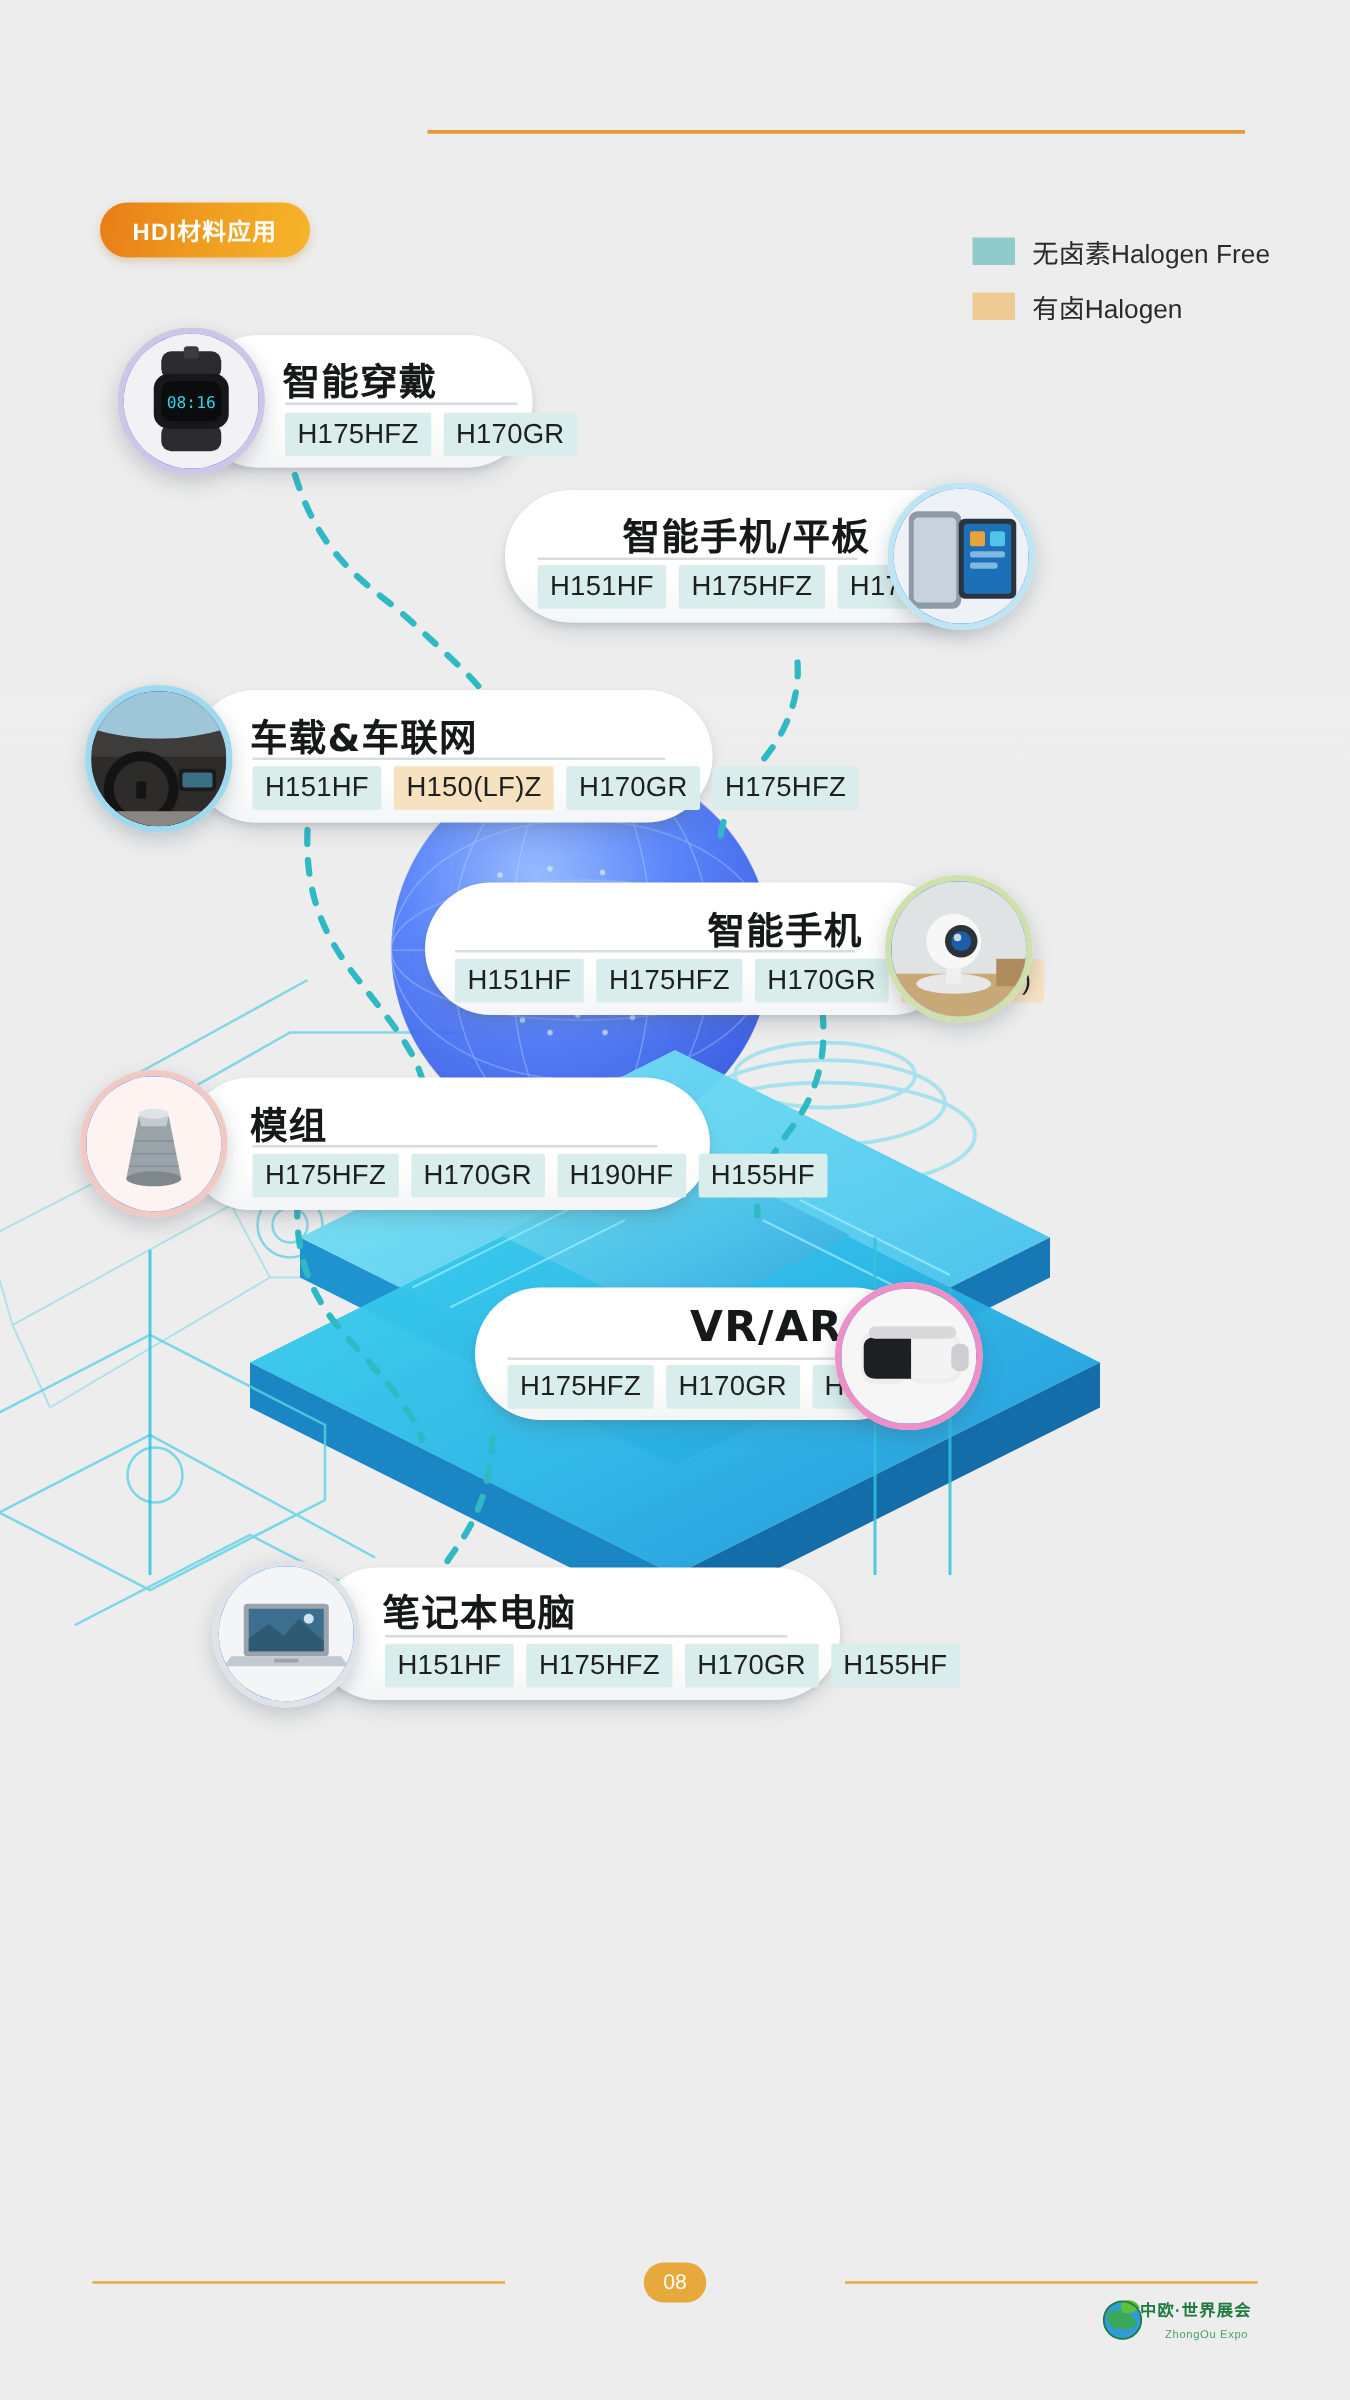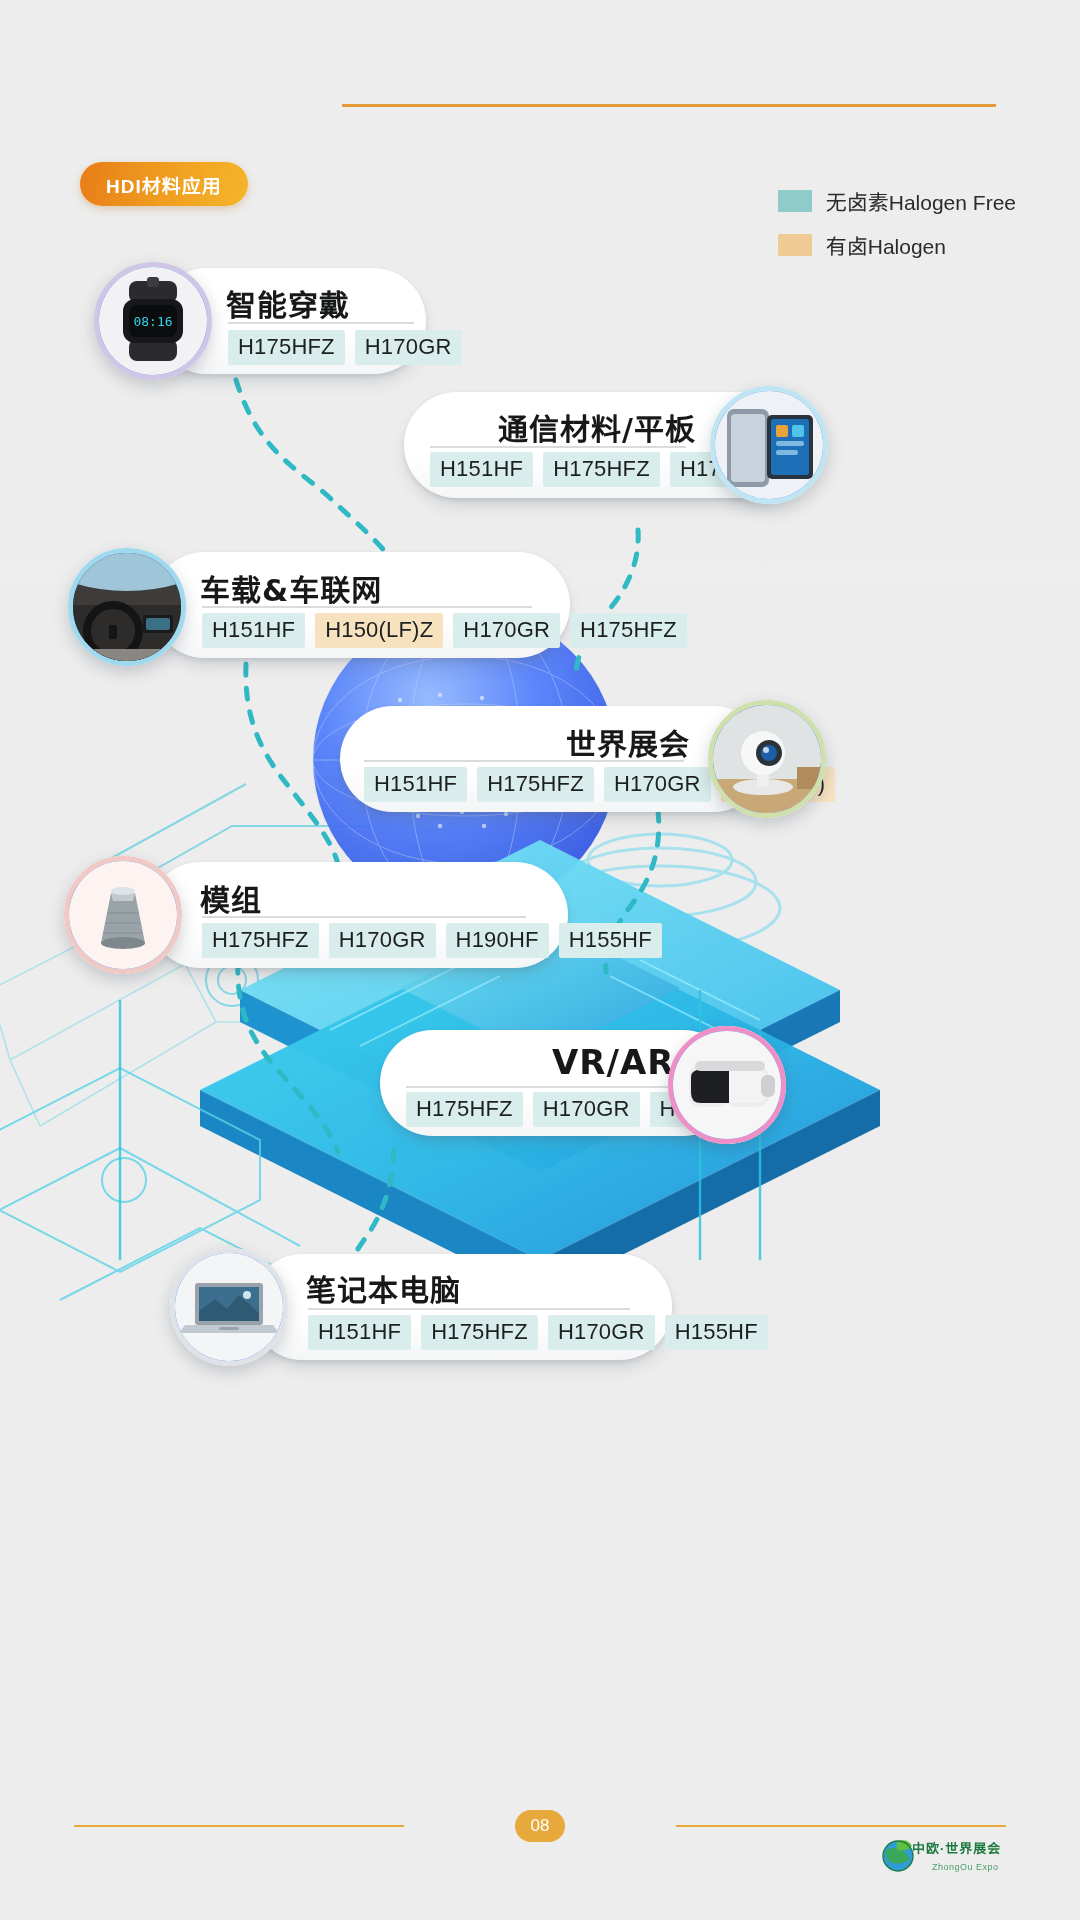--- a/index.html
+++ b/index.html
@@ -270,21 +270,21 @@
         <rect x="24" y="32" width="60" height="44" rx="12" fill="#17181a"></rect>
         <rect x="30" y="38" width="48" height="32" rx="8" fill="#0b0c0d"></rect>
         <text x="54" y="59" font-size="13" fill="#31d2e8" text-anchor="middle" font-family="DejaVu Sans Mono, monospace">08:16</text>
         <rect x="48" y="10" width="12" height="10" rx="3" fill="#3c3c40"></rect>
       </svg>
     </div>
   </div>
 
   <div class="card">
     <div class="card-plate" style="left:404px; top:392px; width:400px; height:106px;"></div>
-    <div class="card-title" style="left:498px; top:405px;">通信材料/平板</div>
+    <div class="card-title" style="left:498px; top:405px;">智能手机/平板</div>
     <div class="card-rule" style="left:430px; top:446px; width:256px;"></div>
     <div class="tags" style="left:430px; top:452px;">
       <span class="tag hf">H151HF</span>
       <span class="tag hf">H175HFZ</span>
       <span class="tag hf">H170GR</span>
     </div>
     <div class="thumb-ring" style="left:710px; top:386px; width:118px; height:118px; background:#ffffff;"></div>
     <div class="thumb" style="left:710px; top:386px; width:118px; height:118px; border:5px solid #bfe4f2;">
       <svg width="108" height="108" viewBox="0 0 108 108">
         <rect x="0" y="0" width="108" height="108" fill="#eef2f6"></rect>
@@ -321,21 +321,21 @@
         <rect x="36" y="72" width="8" height="14" rx="2" fill="#141414"></rect>
         <rect x="70" y="62" width="30" height="18" rx="3" fill="#1b1a1a"></rect>
         <rect x="73" y="65" width="24" height="12" rx="2" fill="#3a6f86"></rect>
         <rect x="0" y="96" width="108" height="12" fill="#8a8782"></rect>
       </svg>
     </div>
   </div>
 
   <div class="card">
     <div class="card-plate" style="left:340px; top:706px; width:426px; height:106px;"></div>
-    <div class="card-title" style="left:566px; top:720px;">世界展会</div>
+    <div class="card-title" style="left:566px; top:720px;">智能手机</div>
     <div class="card-rule" style="left:364px; top:760px; width:320px;"></div>
     <div class="tags" style="left:364px; top:767px;">
       <span class="tag hf">H151HF</span>
       <span class="tag hf">H175HFZ</span>
       <span class="tag hf">H170GR</span>
       <span class="tag hal">H150(LF)</span>
     </div>
     <div class="thumb-ring" style="left:708px; top:700px; width:118px; height:118px; background:#ffffff;"></div>
     <div class="thumb" style="left:708px; top:700px; width:118px; height:118px; border:5px solid #cfe0ac;">
       <svg width="108" height="108" viewBox="0 0 108 108">

